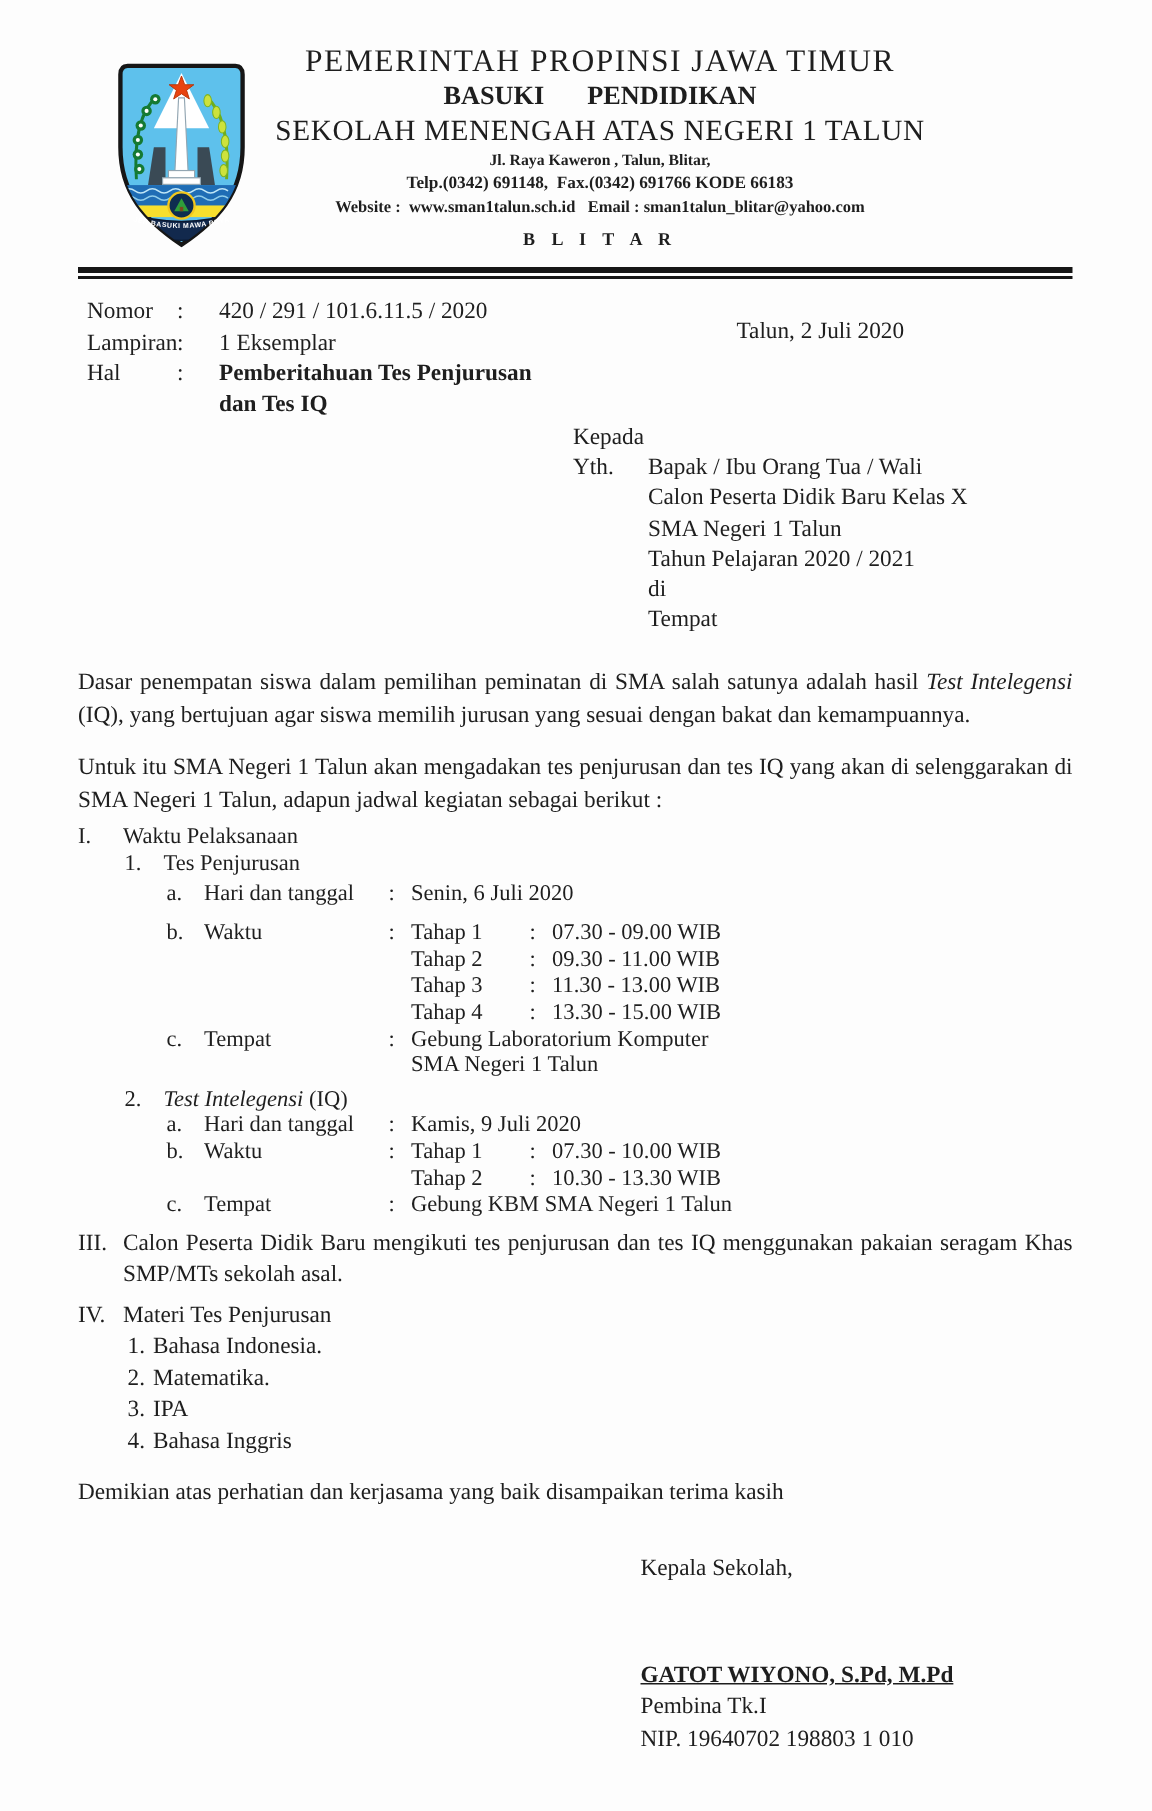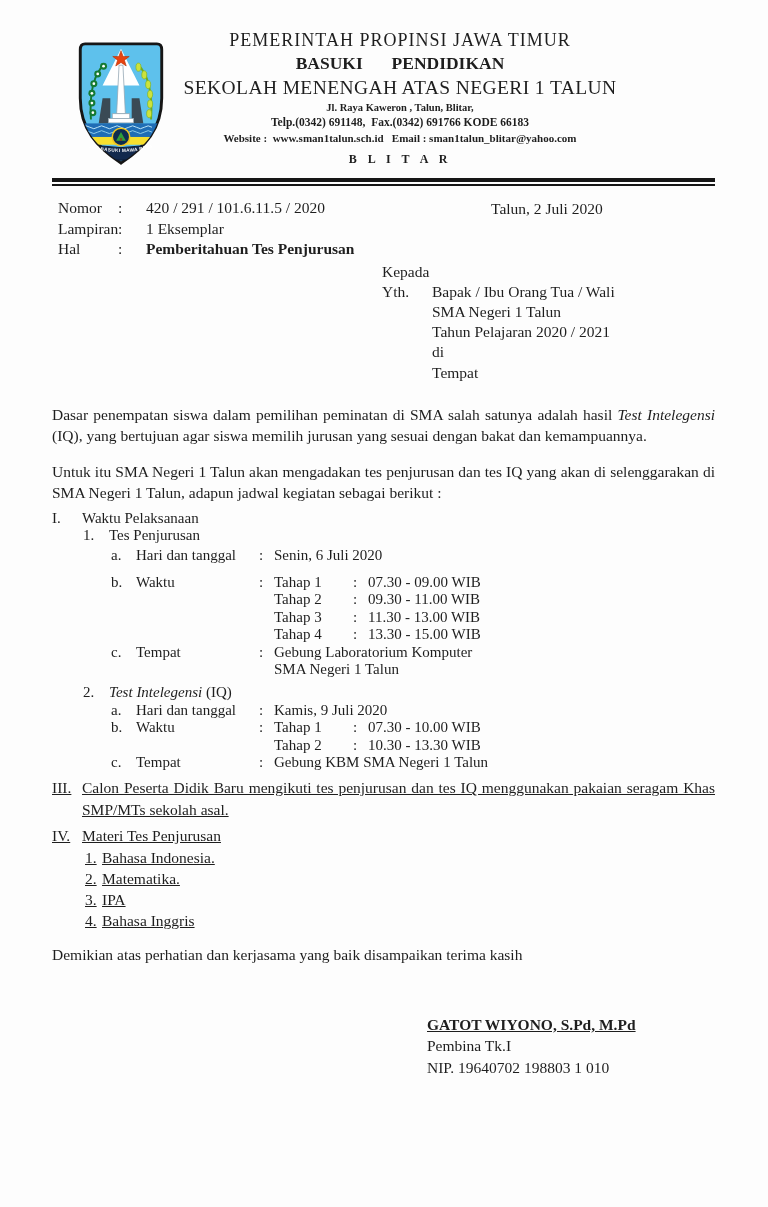--- a/index.html
+++ b/index.html
@@ -12,36 +12,36 @@
     font-family:"Liberation Serif","DejaVu Serif",serif;
     color:#1e1e1e;
     font-size:15.5px;
     line-height:21px;
     overflow:hidden;
   }
   
   .letterhead { position:relative; min-height:142px; }
   .logo { position:absolute; left:14px; top:10px; width:110px; height:128px; }
   .lh-text { margin-left:68px; width:560px; text-align:center; }
-  .lh1 { font-size:18px; letter-spacing:1px; line-height:21px; margin-top:2px; white-space:pre; }
+  .lh1 { font-size:21px; letter-spacing:1px; line-height:21px; margin-top:2px; white-space:pre; }
   .lh2 { font-size:17.5px; font-weight:bold; word-spacing:10px; line-height:21px; margin-top:2px; white-space:pre; }
   .lh3 { font-size:19.5px; font-weight:normal; letter-spacing:0.4px; line-height:23px; margin-top:2px; white-space:pre; }
   .lh4 { font-size:10.5px; font-weight:bold; line-height:12px; margin-top:3px; white-space:pre; }
   .lh5 { font-size:11.5px; font-weight:bold; line-height:13px; margin-top:2px; white-space:pre; }
   .lh6 { font-size:11px; font-weight:bold; line-height:15px; margin-top:2px; white-space:pre; }
   .lh7 { font-size:12px; font-weight:bold; letter-spacing:4px; line-height:20px; margin-top:3px; white-space:pre; }
   .rule { margin-top:6px; height:2px; border-top:4.5px solid #161616; border-bottom:2px solid #161616; }
   
   .meta { position:relative; margin-top:12px; }
   .meta-row { display:flex; margin-left:6px; line-height:20.5px; }
   .m-label { width:60px; flex-shrink:0; }
   .m-colon { width:28px; flex-shrink:0; }
   .m-bold  { font-weight:bold; }
   .m-value2 { margin-left:94px; font-weight:bold; line-height:20.5px; }
-  .dateline { position:absolute; left:439px; top:0; }
+  .dateline { position:absolute; left:439px; top:12px; }
   
   .recipient { margin-top:2px; margin-left:330px; line-height:20.2px; }
   .yth-row { display:flex; }
   .yth { width:50px; flex-shrink:0; }
   
   .para { margin:0; margin-top:21px; text-align:justify; line-height:21.5px; }
   .para2 { margin-top:14px; }
   .it-em { font-style:italic; }
   
   .sched { margin-top:6px; font-size:15px; line-height:17.6px; }
@@ -52,21 +52,21 @@
   .lvl3 { margin-left:59px; }
   .n3 { width:25px; flex-shrink:0; }
   .lbl { width:123px; flex-shrink:0; }
   .cl  { width:15px; flex-shrink:0; }
   .stn { width:79px; flex-shrink:0; }
   .gapb { margin-top:9px; }
   .gap2 { margin-top:5px; }
   .gapa { margin-top:2px; }
   
   .ritem { display:flex; margin-top:15px; text-align:justify; line-height:21.5px; }
-  .ritem2 { margin-top:5px;text-decoration:underline; }
+  .ritem2 { margin-top:5px; }
   .rn { width:30px; flex-shrink:0; }
   .it { flex:1; }
   .subjects { margin-left:3px; line-height:21px; }
   .subj-row { display:flex; }
   .sn { width:17px; flex-shrink:0; }
   
   .closing { margin:0; margin-top:13px; }
   .sig { margin-left:375px; margin-top:30px; line-height:21.5px; }
   .sig-name { font-weight:bold; text-decoration:underline; margin-top:49px; }
 </style>
@@ -159,30 +159,32 @@
       <div class="meta-row">
         <span class="m-label">Lampiran</span>
         <span class="m-colon">:</span>
         <span class="m-value">1 Eksemplar</span>
       </div>
       <div class="meta-row">
         <span class="m-label">Hal</span>
         <span class="m-colon">:</span>
         <span class="m-value m-bold">Pemberitahuan Tes Penjurusan</span>
       </div>
+      <div class="m-value2">dan Tes IQ</div>
     </div>
     <div class="dateline">Talun, 2 Juli 2020</div>
   </div>
 
   <div class="recipient">
     <div>Kepada</div>
     <div class="yth-row">
       <span class="yth">Yth.</span>
       <div>
         <div>Bapak / Ibu Orang Tua / Wali</div>
+        <div>Calon Peserta Didik Baru Kelas X</div>
         <div>SMA Negeri 1 Talun</div>
         <div>Tahun Pelajaran 2020 / 2021</div>
         <div>di</div>
         <div>Tempat</div>
       </div>
     </div>
   </div>
 
   <p class="para"><span>Dasar penempatan siswa dalam pemilihan peminatan di SMA salah satunya adalah hasil </span><span class="it-em">Test Intelegensi</span><span> (IQ), yang bertujuan agar siswa memilih jurusan yang sesuai dengan bakat dan kemampuannya.</span></p>
 
@@ -305,18 +307,19 @@
           <span class="sn">4.</span>
             <span>Bahasa Inggris</span>
         </div>
       </div>
     </div>
   </div>
 
   <p class="closing">Demikian atas perhatian dan kerjasama yang baik disampaikan terima kasih</p>
 
   <div class="sig">
+    <div>Kepala Sekolah,</div>
     <div class="sig-name">GATOT WIYONO, S.Pd, M.Pd</div>
     <div>Pembina Tk.I</div>
     <div>NIP. 19640702 198803 1 010</div>
   </div>
 
 </div>
 
 </body></html>

